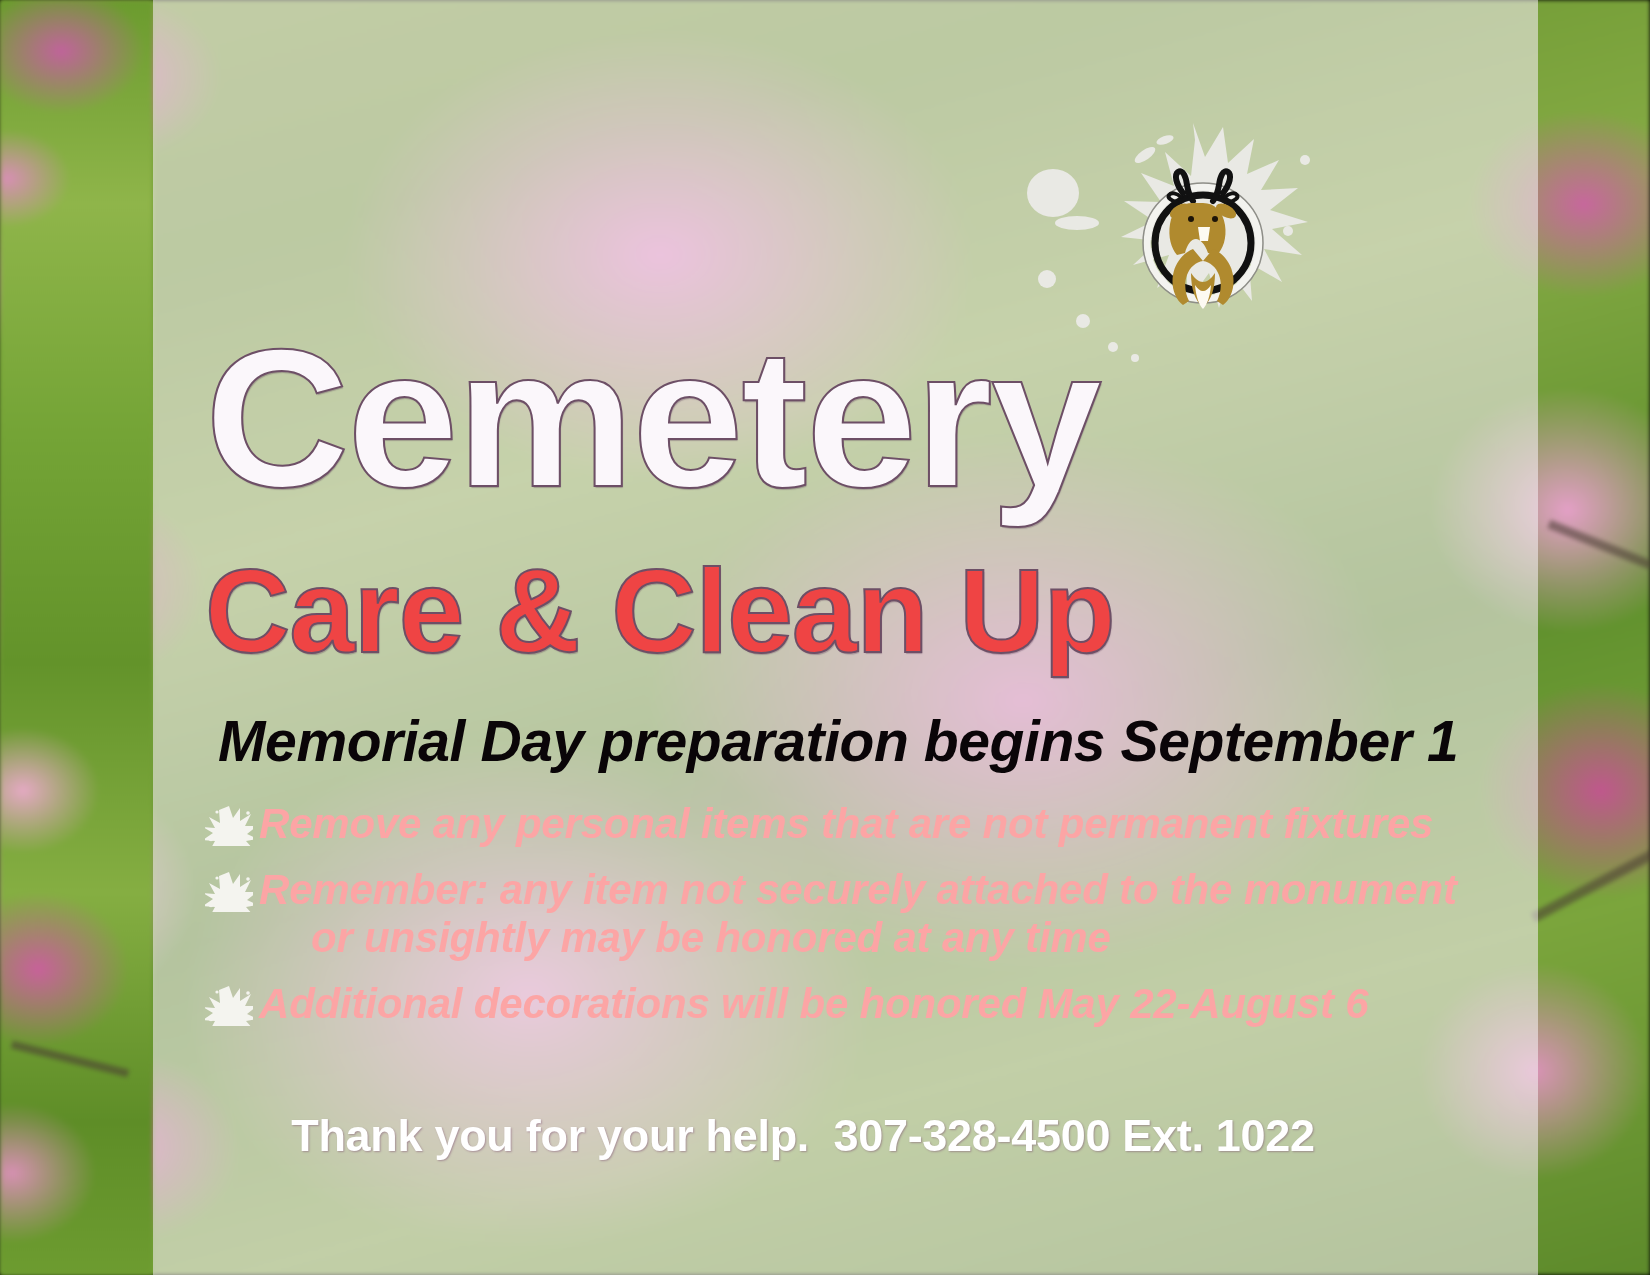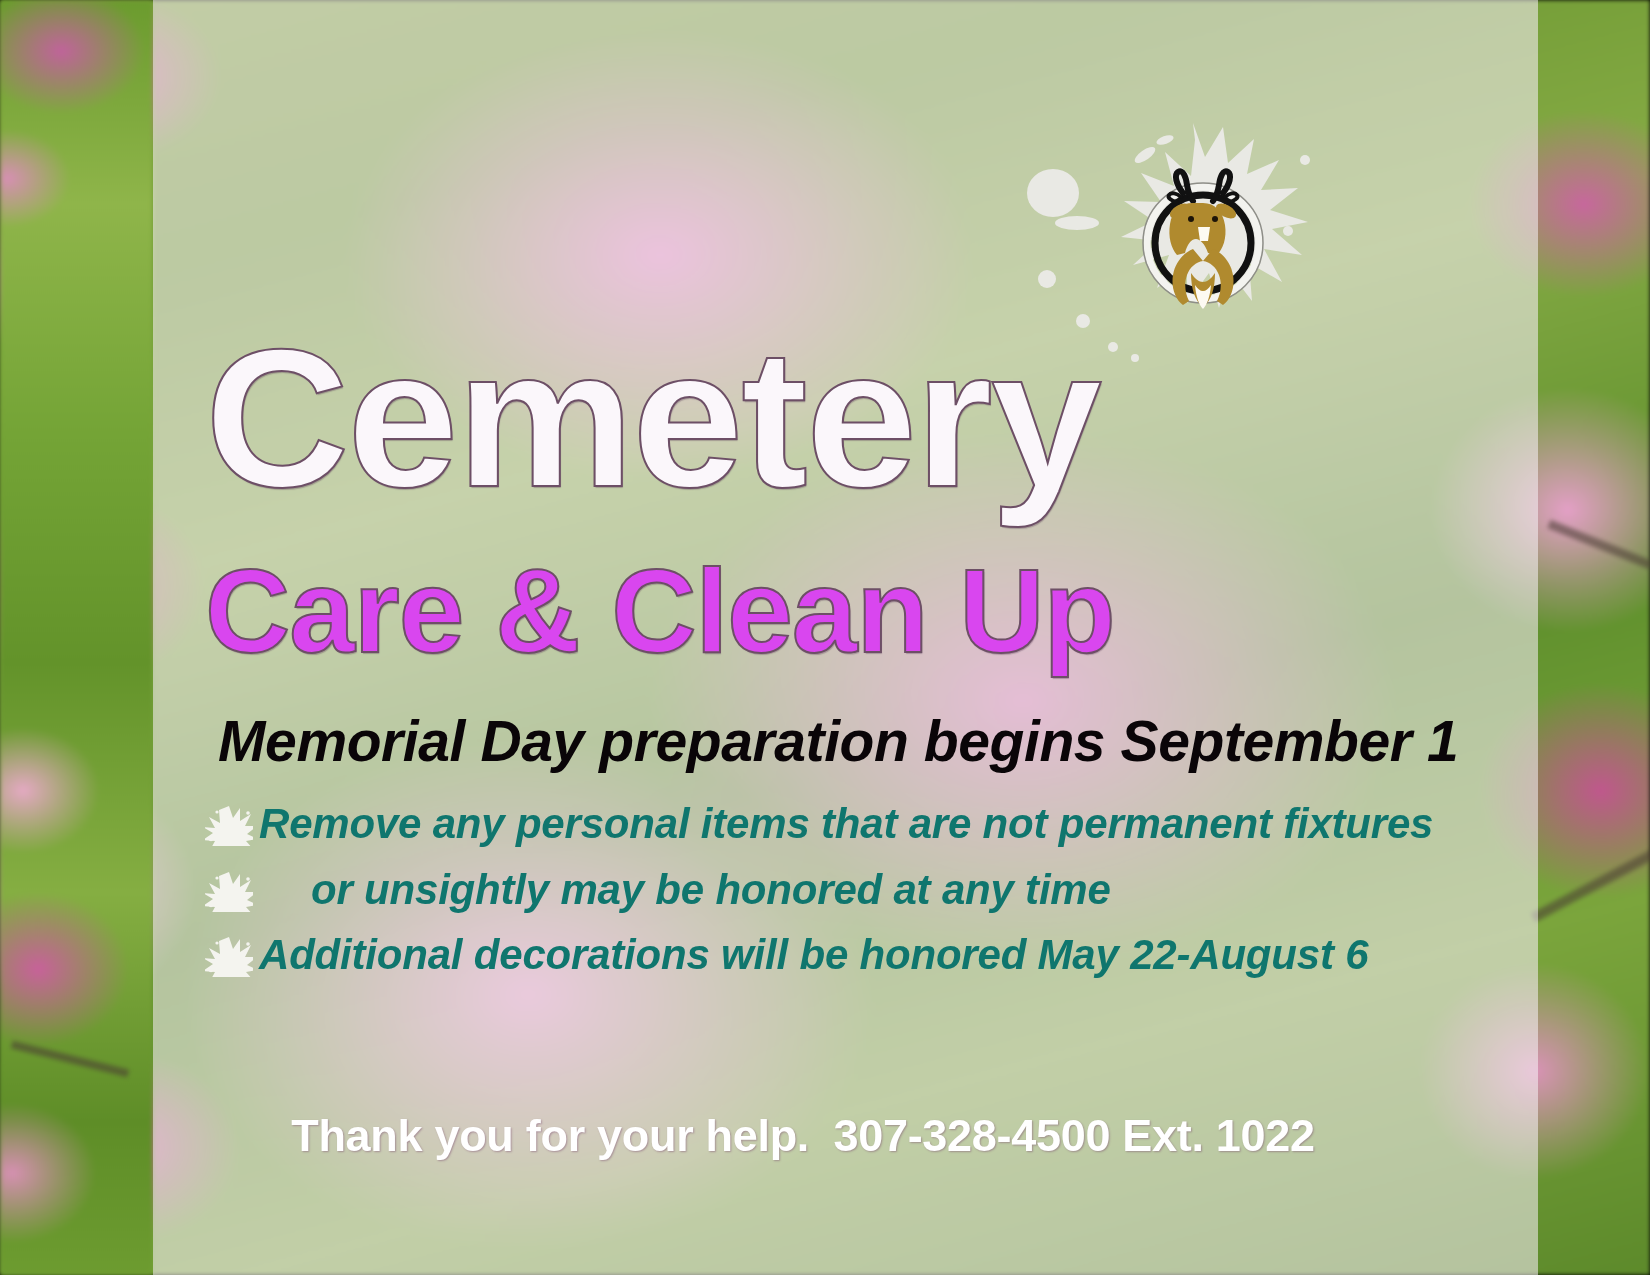--- a/index.html
+++ b/index.html
@@ -75,21 +75,21 @@
     transform-origin:left top;
     text-shadow:1px 2px 1px rgba(90,60,85,.35);
     white-space:nowrap;
   }
   .subtitle{
     position:absolute;left:205px;top:552px;
     font-family:"Liberation Sans", sans-serif;
     font-weight:bold;
     font-size:118px;line-height:1;
     letter-spacing:-1px;
-    color:#d946ef;
+    color:#ef4444;
     -webkit-text-stroke:2px #6d4f66;
     text-shadow:1px 2px 1px rgba(90,60,85,.35);
     white-space:nowrap;
   }
 
   
   .tagline{
     position:absolute;left:218px;top:713px;
     font-family:"Liberation Sans", sans-serif;
     font-weight:bold;font-style:italic;
@@ -106,21 +106,21 @@
   .bullet{
     display:flex;align-items:flex-start;
     margin-bottom:17px;
   }
   .splat{flex:0 0 auto;width:48px;height:42px;margin-top:4px;margin-right:6px;}
   .splat svg{width:100%;height:100%;display:block;}
   .btext{
     font-family:"Liberation Sans", sans-serif;
     font-weight:bold;font-style:italic;
     font-size:42px;line-height:1.16;
-    color:#0f766e;
+    color:#fca5a5;
     letter-spacing:-.2px;
   }
   .btext .cont{display:block;padding-left:52px;}
 
   
   .footer{
     position:absolute;left:0;top:1113px;width:1606px;
     text-align:center;
     font-family:"Liberation Sans", sans-serif;
     font-weight:bold;
@@ -209,20 +209,21 @@
       <div class="bullet">
         <span class="splat">
           <svg viewBox="0 0 48 42" xmlns="http://www.w3.org/2000/svg" aria-hidden="true">
             <path fill="#f4f4ef" d="M24,2 l4,12 7,-10 0,13 11,-7 -6,12 12,0 -10,8 11,5 -12,2 8,9 -12,-4 3,11 -10,-8 -2,12 -5,-11 -7,9 -1,-12 -11,5 6,-11 -12,-1 10,-7 -10,-6 12,1 -6,-11 11,6 -1,-13z"></path>
             <circle fill="#f4f4ef" cx="6" cy="35" r="2.2"></circle>
             <circle fill="#f4f4ef" cx="43" cy="9" r="1.8"></circle>
             <circle fill="#f4f4ef" cx="12" cy="8" r="1.6"></circle>
           </svg>
         </span>
         <span class="btext">
+          <span>Remember: any item not securely attached to the monument</span>
           <span class="cont">or unsightly may be honored at any time</span>
         </span>
       </div>
 
       <div class="bullet">
         <span class="splat">
           <svg viewBox="0 0 48 42" xmlns="http://www.w3.org/2000/svg" aria-hidden="true">
             <path fill="#f4f4ef" d="M24,2 l4,12 7,-10 0,13 11,-7 -6,12 12,0 -10,8 11,5 -12,2 8,9 -12,-4 3,11 -10,-8 -2,12 -5,-11 -7,9 -1,-12 -11,5 6,-11 -12,-1 10,-7 -10,-6 12,1 -6,-11 11,6 -1,-13z"></path>
             <circle fill="#f4f4ef" cx="6" cy="35" r="2.2"></circle>
             <circle fill="#f4f4ef" cx="43" cy="9" r="1.8"></circle>

